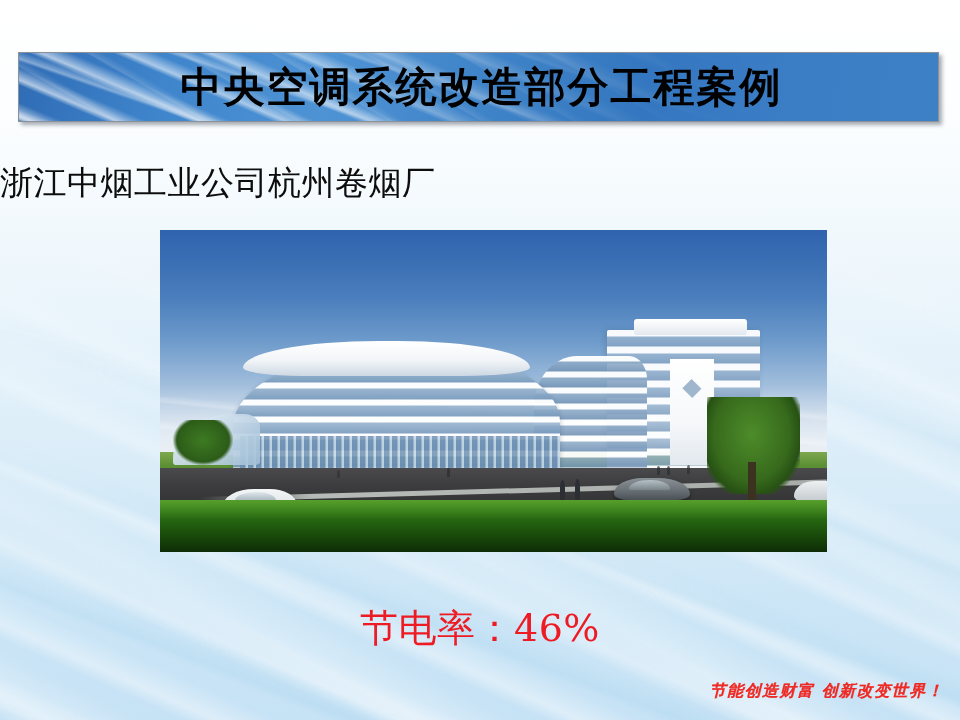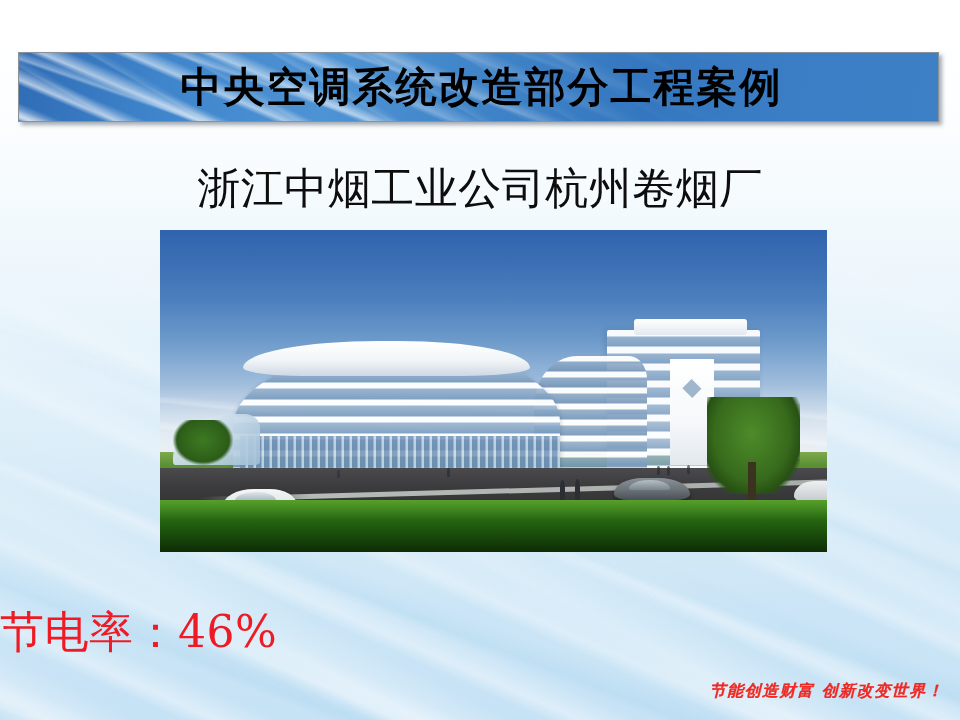--- a/index.html
+++ b/index.html
@@ -136,23 +136,23 @@
     color: #000000;
     white-space: nowrap;
   }
 
   
   #subtitle {
     position: absolute;
     left: 0;
     right: 0;
     top: 164px;
-    text-align: center;
+    text-align: left;
     font-family: "DejaVu Serif", "Liberation Serif", serif;
-    font-size: 43px;
+    font-size: 33px;
     line-height: 1.15;
     color: #0d0d0d;
     letter-spacing: 0.5px;
   }
 
   
   #photo {
     position: absolute;
     left: 160px;
     top: 230px;
@@ -444,22 +444,23 @@
   #photo .p5 { left: 76.0%; top: 73.3%; height: 9px; width: 3px; opacity: .7; }
   #photo .p6 { left: 79.0%; top: 73.0%; height: 9px; width: 3px; opacity: .65; }
   #photo .p7 { left: 26.5%; top: 74.5%; height: 8px; width: 3px; opacity: .6; }
 
   
   #saving-rate {
     position: absolute;
     left: 0;
     right: 0;
     top: 606px;
+    text-align: center;
     font-family: "DejaVu Serif", "Liberation Serif", serif;
-    font-size: 44px;
+    font-size: 38px;
     line-height: 1.2;
     color: #ee1b24;
     letter-spacing: 0.5px;
   }
 
   
   #footer-slogan {
     position: absolute;
     right: 16px;
     bottom: 20px;

